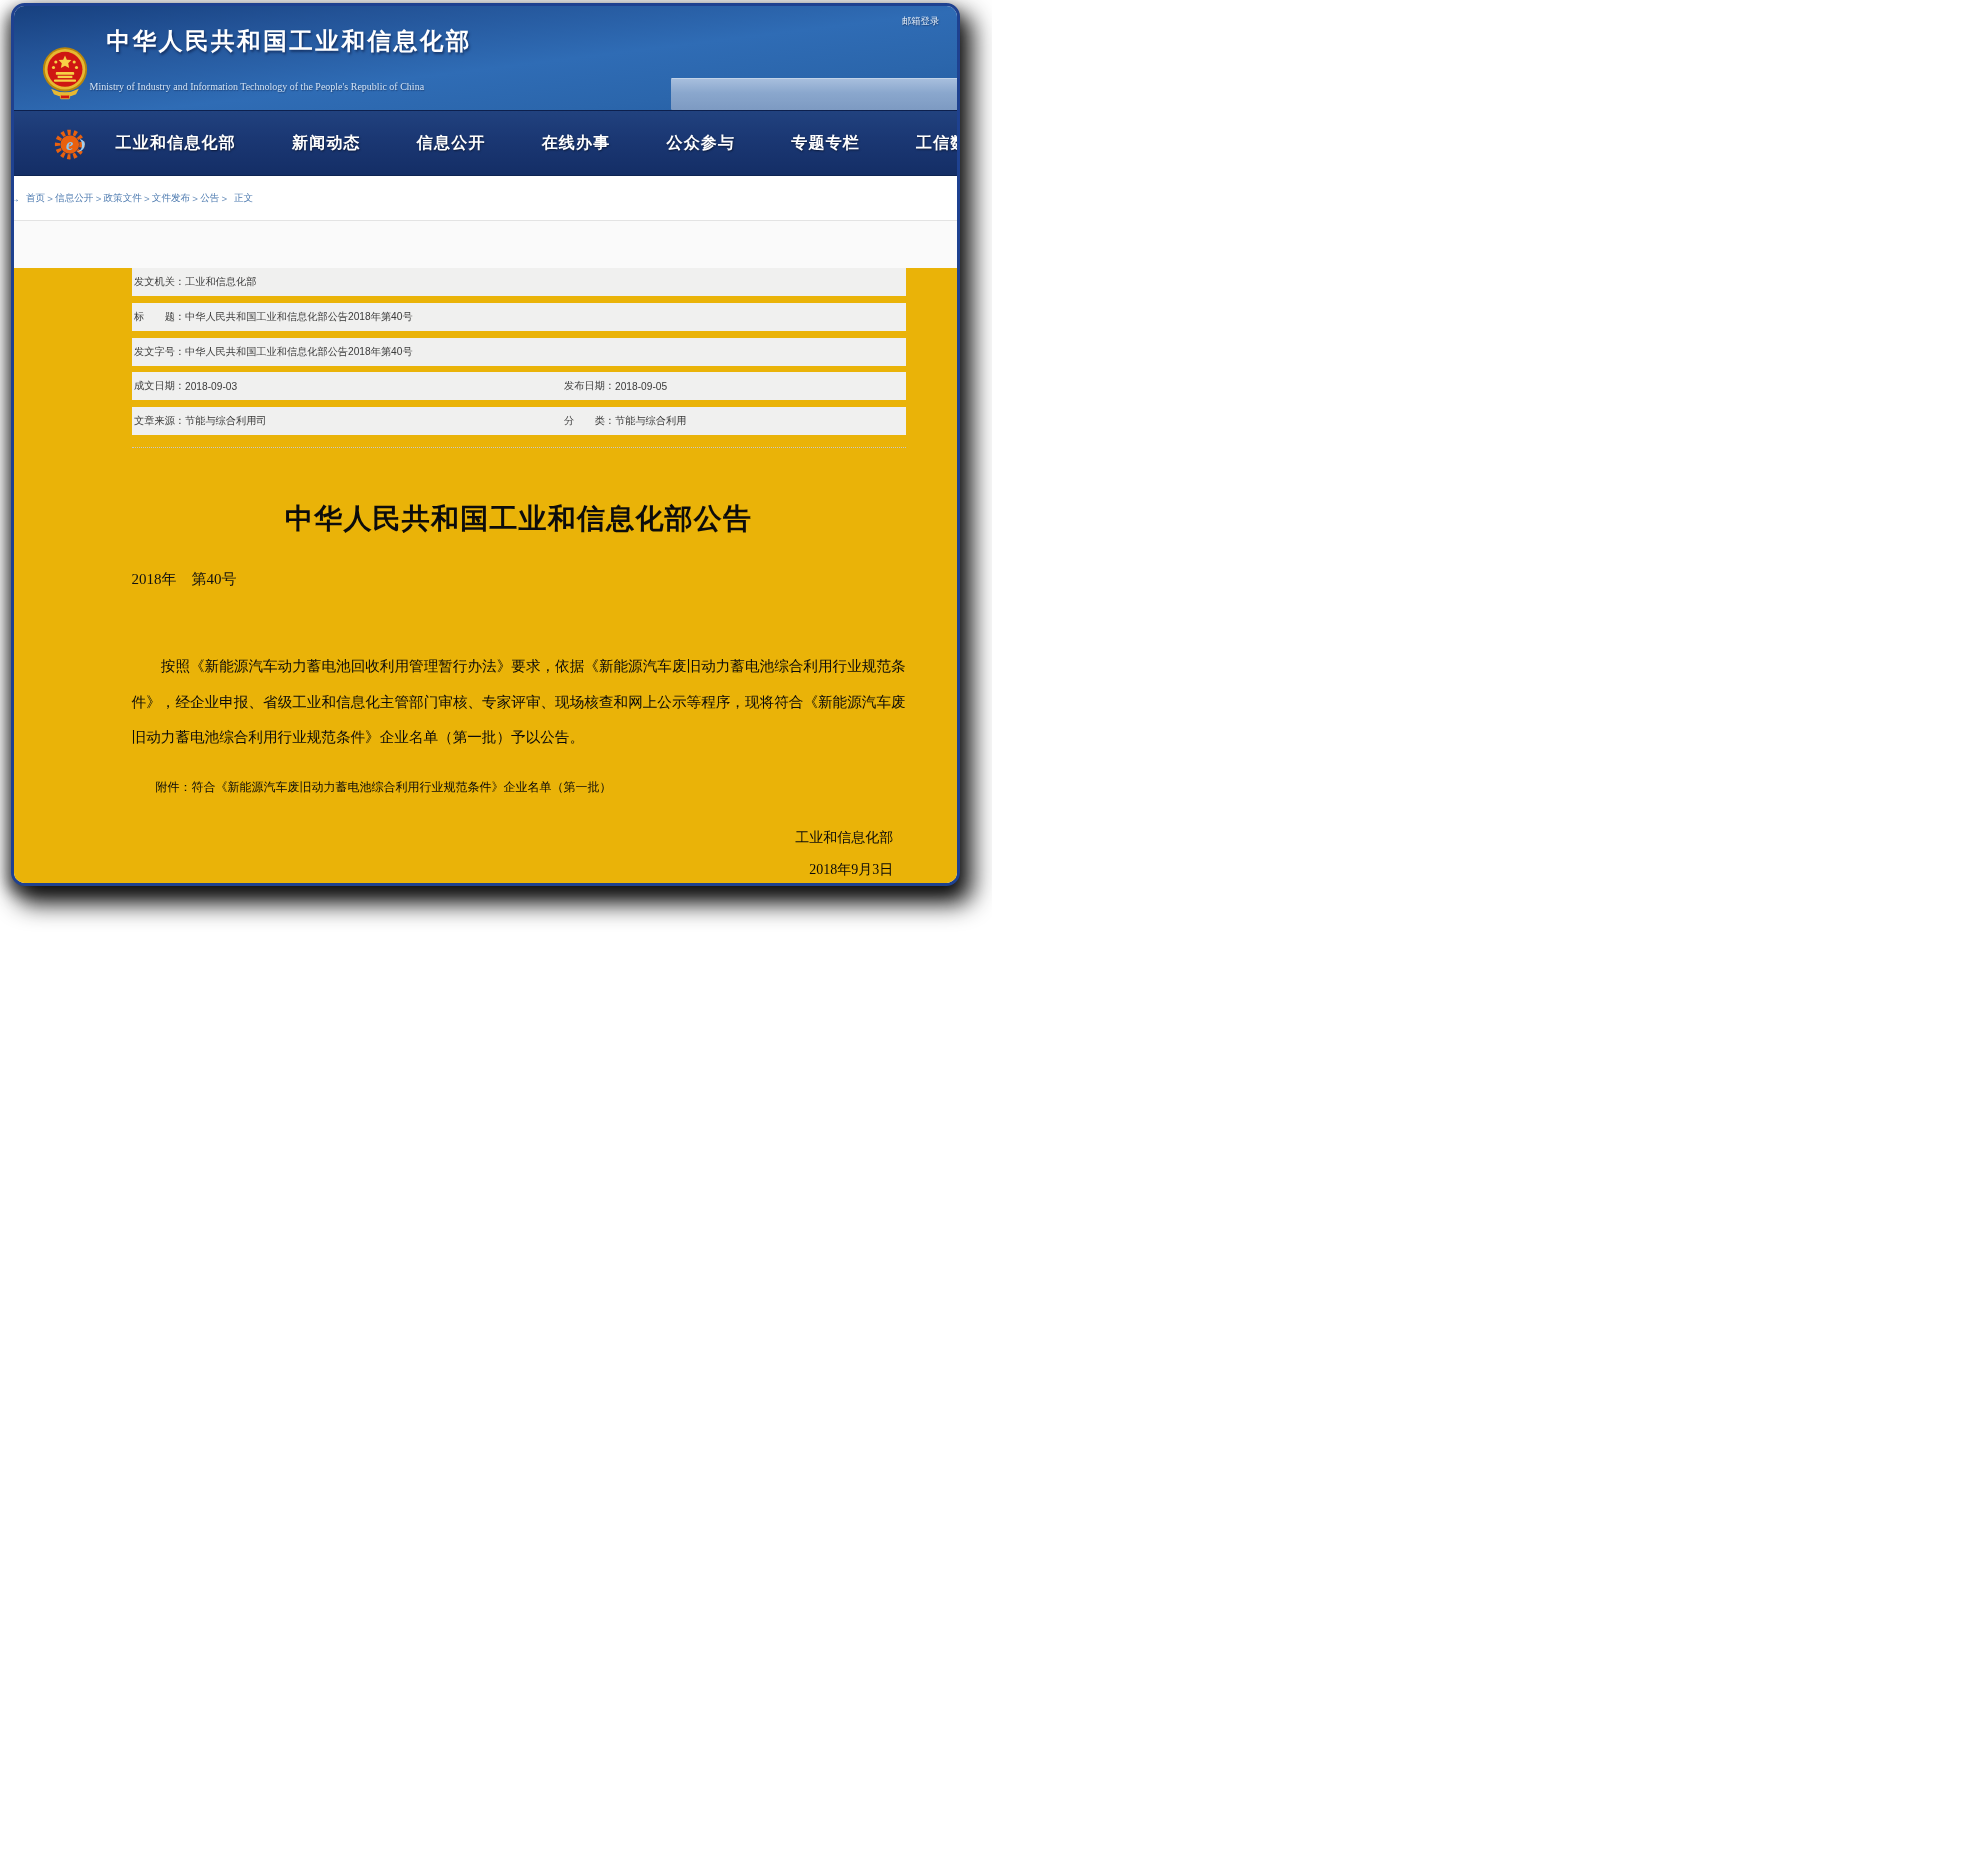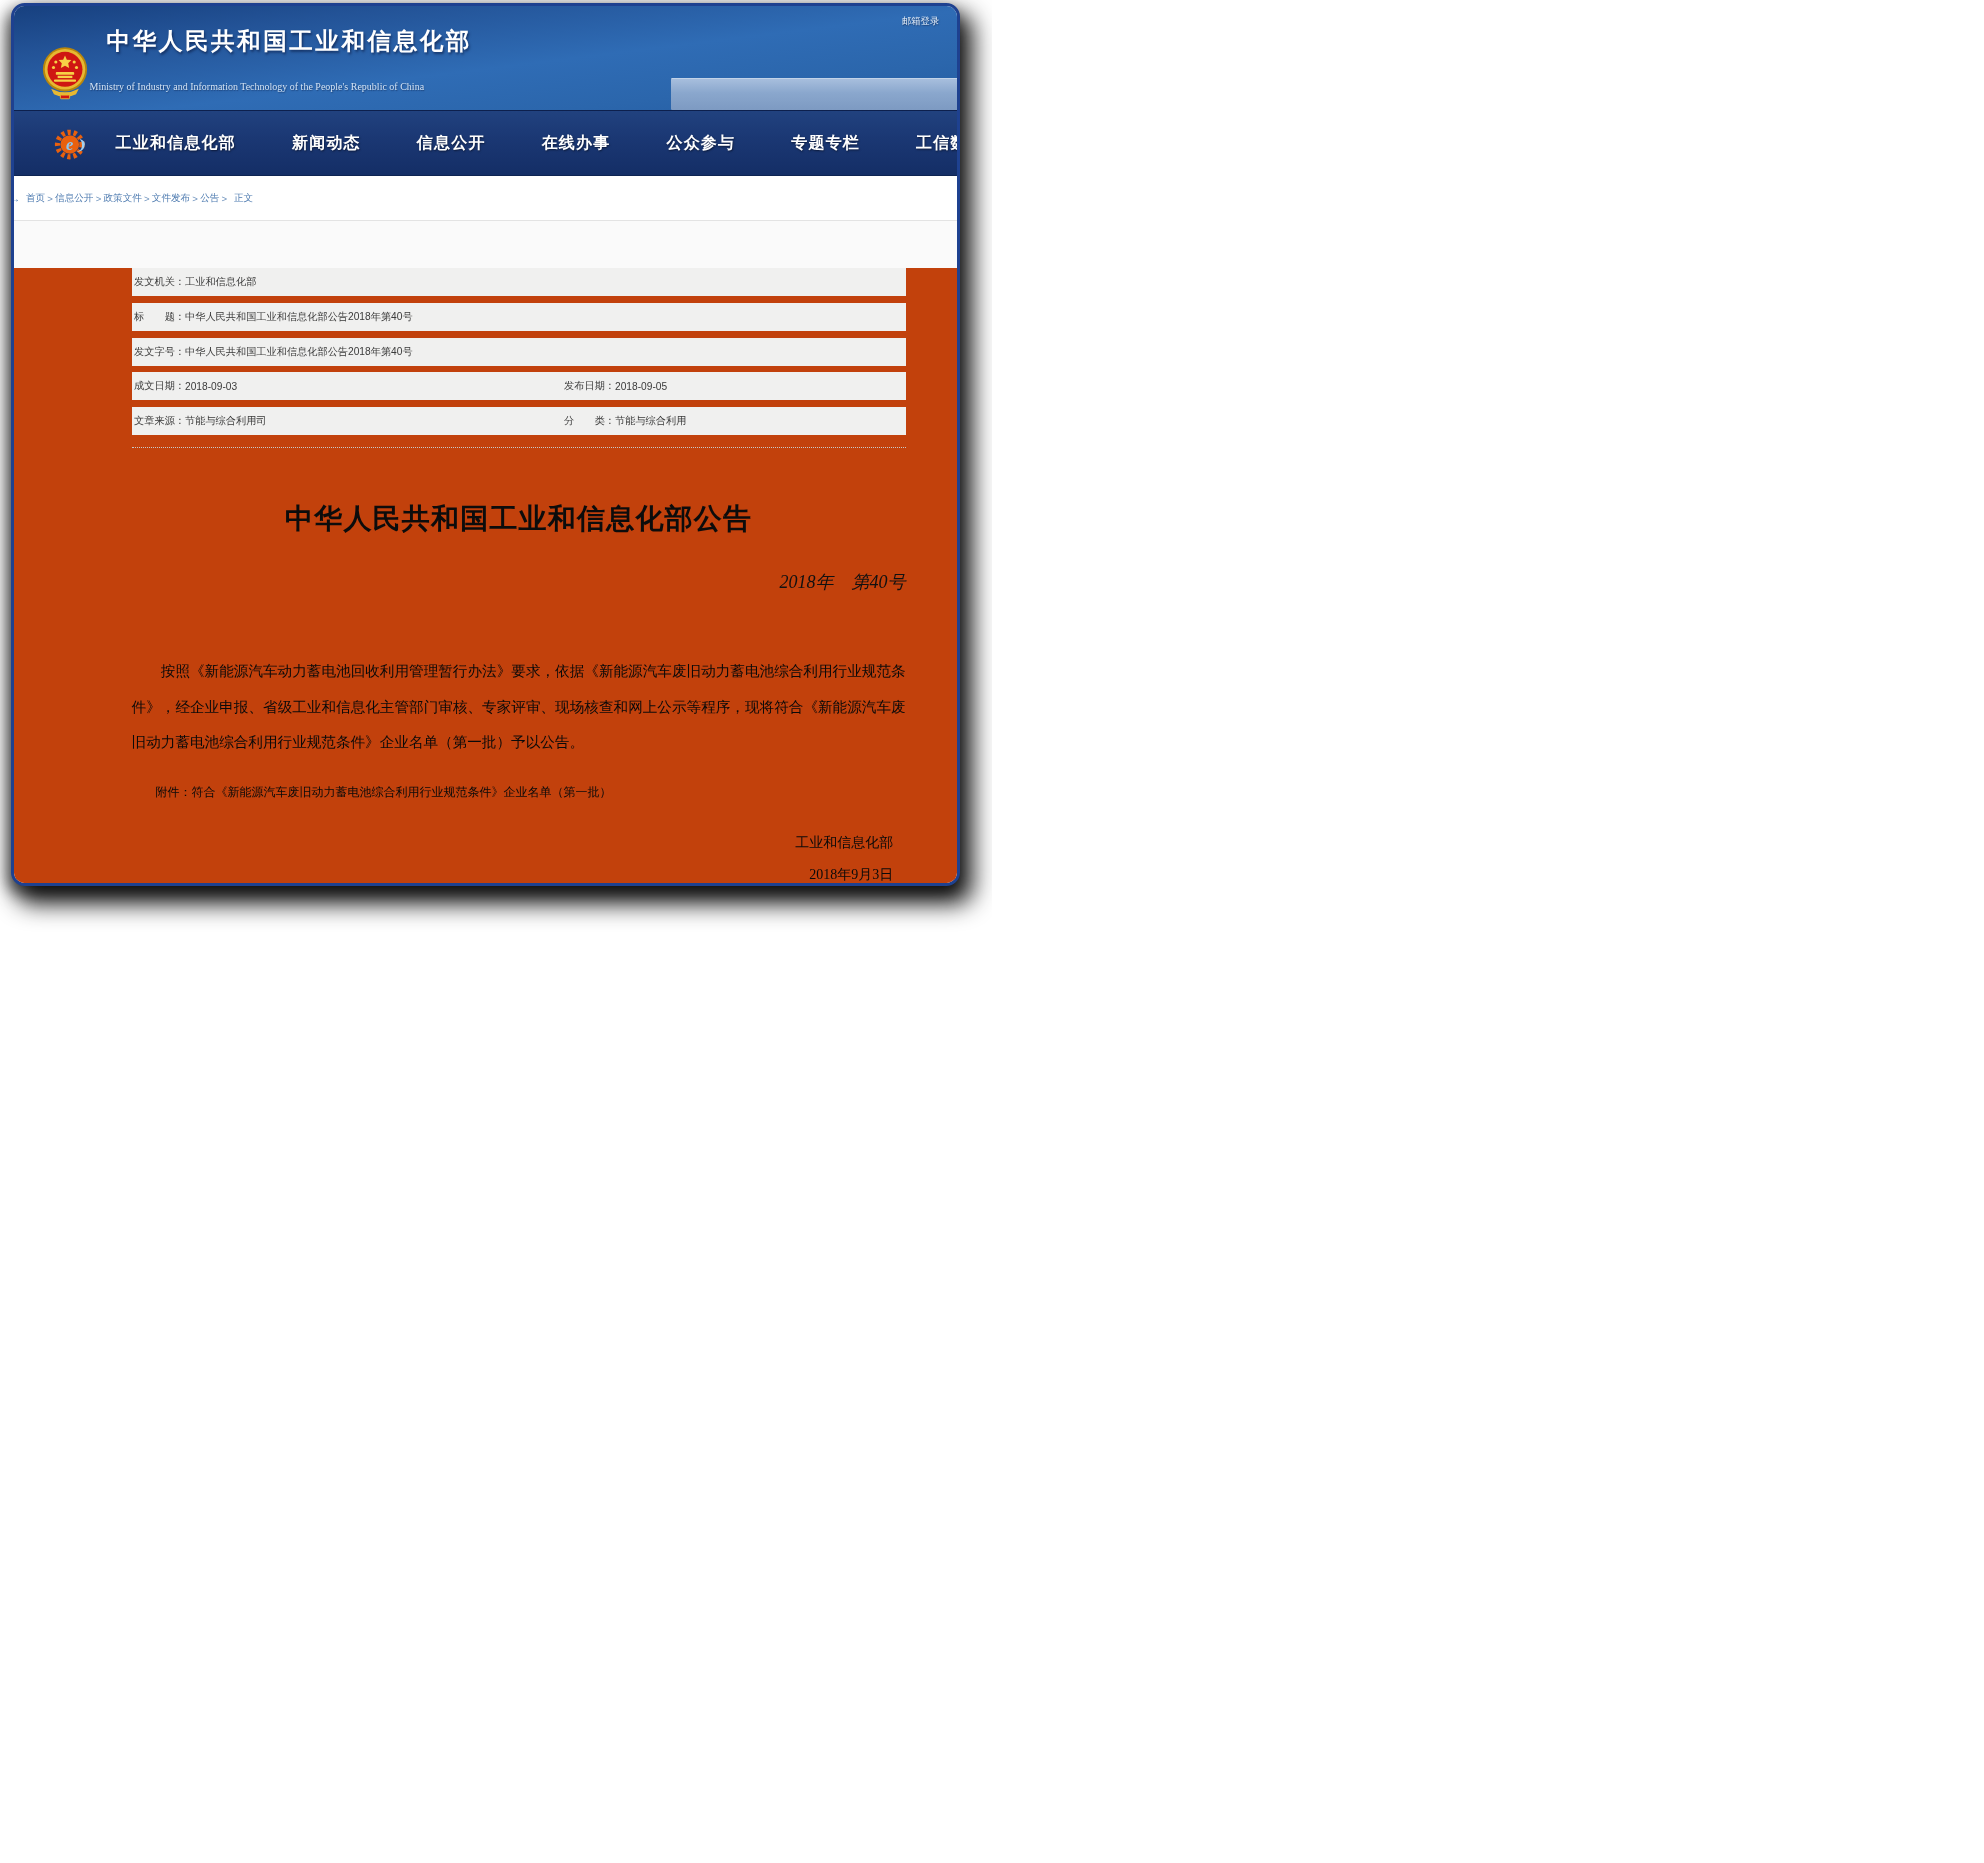--- a/index.html
+++ b/index.html
@@ -58,40 +58,40 @@
   .breadcrumb{
     position:relative;height:44px;background:#ffffff;border-bottom:0.6px solid #e3e3e3;
     display:flex;align-items:center;font-size:9.6px;color:#4e7bb0;
   }
   .crumb-arrow{margin-left:-3.7px;color:#4e7bb0;font-size:10px;width:15px;overflow:hidden;display:inline-block;}
   .crumb{cursor:pointer;margin:0 1px;}
   .crumb-sep{color:#6f93bd;margin:0 1.2px;}
   .crumb-current{margin:0 5.6px;color:#4e7bb0;}
 
   
-  .content{position:relative;background:#c2410c;padding:0 0 25px 0;}
+  .content{position:relative;background:#eab308;padding:0 0 25px 0;}
   .meta-table{margin:47px 0 0 118px;width:774px;}
   .meta-row{
     background:#f0f0ef;min-height:28px;margin-bottom:6.8px;
     display:flex;align-items:center;font-size:10.2px;color:#3a3a3a;padding-left:2.5px;box-sizing:border-box;
   }
   .meta-cell-a{width:430px;display:flex;align-items:center;}
   .meta-cell-b{display:flex;align-items:center;}
   .meta-label{color:#3a3a3a;}
   .meta-value{color:#3a3a3a;}
   .meta-dotline{border-bottom:1.2px dotted #c8c8c8;height:5px;width:774px;margin-left:118px;}
 
   .doc-title{
     margin:52px 0 0 118px;width:774px;text-align:center;
     font-size:28px;font-weight:bold;color:#0c0c0c;letter-spacing:1.2px;
     font-family:"Liberation Sans","DejaVu Sans",sans-serif;
   }
   .doc-issue{
-    margin:32px 0 0 118px;width:774px;text-align:right;
-    font-size:18px;color:#111;font-family:"Liberation Serif","DejaVu Serif",serif;font-style:italic;
+    margin:32px 0 0 118px;width:774px;text-align:left;
+    font-size:15px;color:#111;font-family:"Liberation Serif","DejaVu Serif",serif;
   }
   .doc-body{
     margin:60px 0 0 118px;width:774px;
     font-size:14.6px;line-height:2.43;color:#0a0a0a;text-align:justify;text-indent:2em;
     font-family:"Liberation Serif","DejaVu Serif",serif;
   }
   .doc-attachment{
     margin:23.6px 0 0 118px;width:774px;
     font-size:12px;color:#0a0a0a;text-indent:2em;
     font-family:Liberation Mono, monospace;

